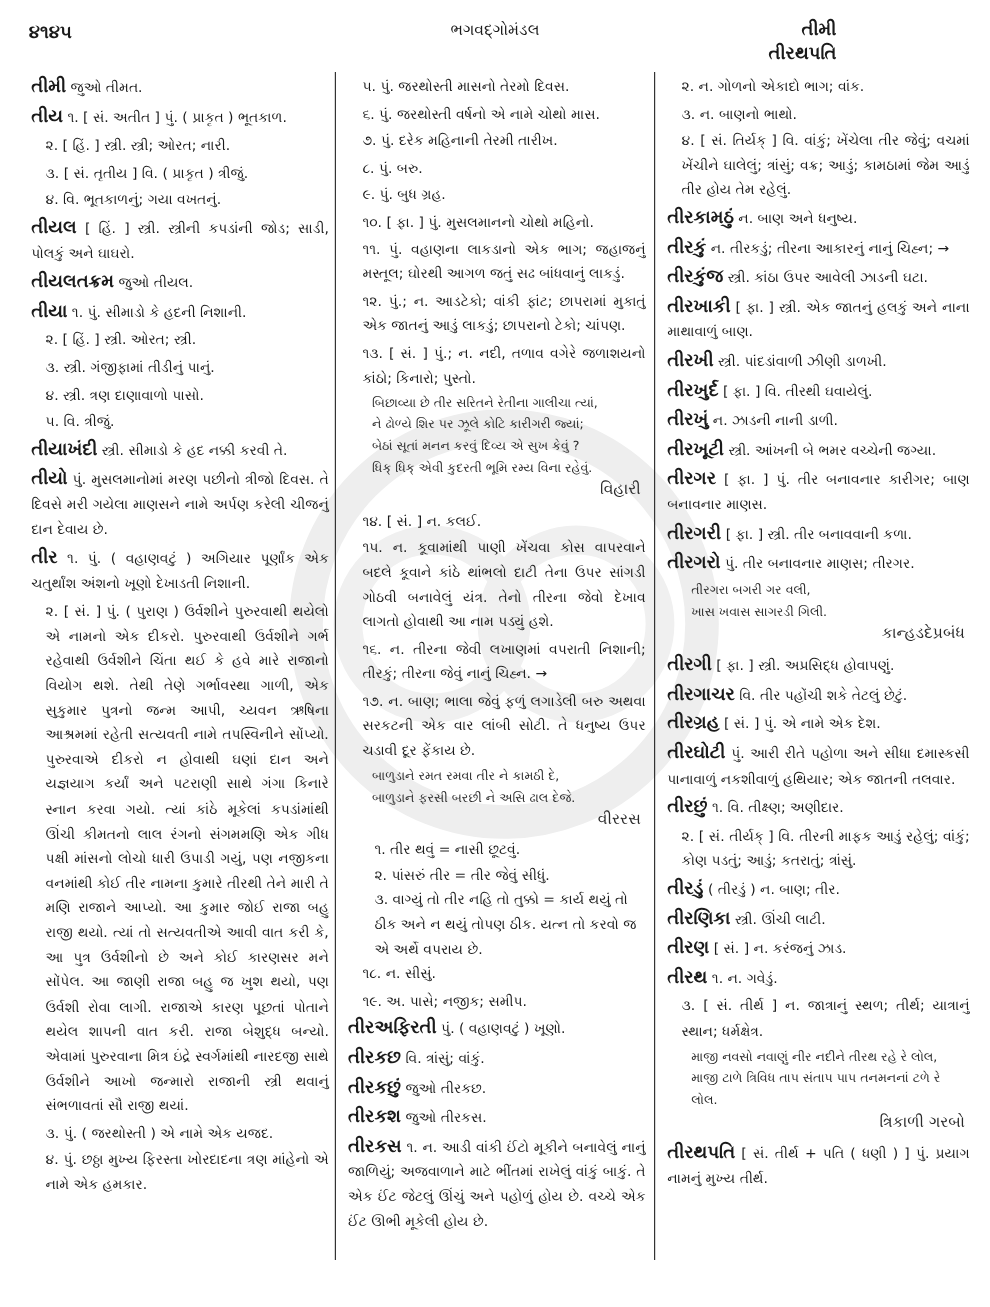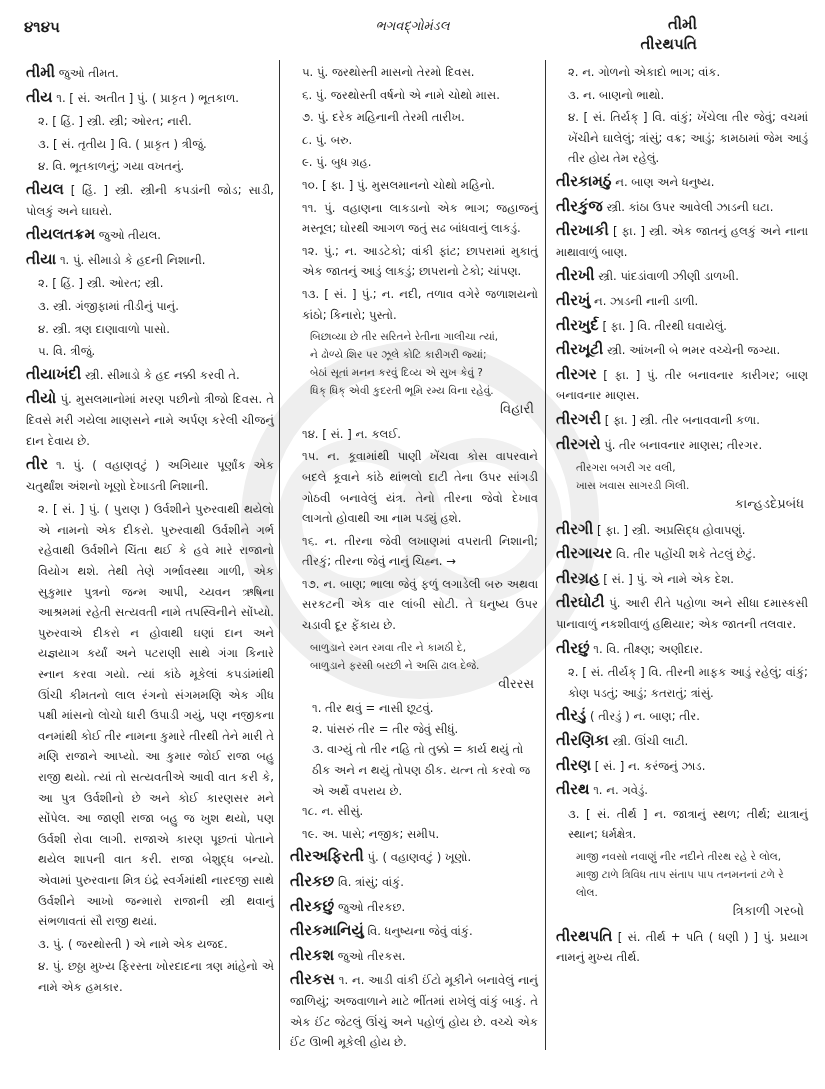--- a/index.html
+++ b/index.html
@@ -8,21 +8,21 @@
     font-family: "DejaVu Sans", sans-serif; color: #1a1a1a;
   }
   .watermark {
     position: absolute; left: 240px; top: 340px; width: 360px; height: 360px;
     pointer-events: none; z-index: 0;
   }
   .header {
     position: absolute; left: 0; top: 0; width: 719px; height: 58px; z-index: 2;
   }
   .page-num { position: absolute; left: 24px; top: 18px; font-size: 15px; font-weight: bold; }
-  .book-title { position: absolute; left: 0; width: 825px; top: 18px; text-align: center; font-size: 13px; font-style: italic; }
+  .book-title { position: absolute; left: 0; width: 825px; top: 18px; text-align: center; font-size: 13px; }
   .guide { position: absolute; right: 22px; top: 14px; text-align: right; font-weight: bold; font-size: 15px; line-height: 20px; }
   .divider { position: absolute; top: 60px; width: 1px; height: 990px; background: #333; z-index: 2; }
   .col {
     position: absolute; top: 62px; font-size: 11.6px; line-height: 20.6px; z-index: 1;
   }
   .col-1 { left: 26px; width: 248px; }
   .col-2 { left: 290px; width: 248px; }
   .col-3 { left: 556px; width: 252px; }
   .entry { margin: 0 0 3px 0; text-align: justify; }
   .hw { font-weight: bold; font-size: 15px; }
@@ -99,34 +99,34 @@
       <div class="attrib">વીરરસ</div>
     </div>
     <div class="idiom">૧. તીર થવું = નાસી છૂટવું.</div>
     <div class="idiom">૨. પાંસરું તીર = તીર જેવું સીધું.</div>
     <div class="idiom">૩. વાગ્યું તો તીર નહિ તો તુક્કો = કાર્ય થયું તો ઠીક અને ન થયું તોપણ ઠીક. યત્ન તો કરવો જ એ અર્થે વપરાય છે.</div>
     <div class="sense"><span>૧૮. ન. સીસું.</span></div>
     <div class="sense"><span>૧૯. અ. પાસે; નજીક; સમીપ.</span></div>
     <div class="entry"><span class="hw">તીરઅફિરતી</span> <span>પું. ( વહાણવટું ) ખૂણો.</span></div>
     <div class="entry"><span class="hw">તીરકછ</span> <span>વિ. ત્રાંસું; વાંકું.</span></div>
     <div class="entry"><span class="hw">તીરકછું</span> <span>જુઓ તીરકછ.</span></div>
-    <div class="entry"><span class="hw">તીરકમાનિયું</span> <span>વિ. ધનુષ્યના જેવું વાંકું.</span></div>
     <div class="entry"><span class="hw">તીરકશ</span> <span>જુઓ તીરકસ.</span></div>
     <div class="entry"><span class="hw">તીરકસ</span> <span>૧. ન. આડી વાંકી ઈંટો મૂકીને બનાવેલું નાનું જાળિયું; અજવાળાને માટે ભીંતમાં રાખેલું વાંકું બાકું. તે એક ઈંટ જેટલું ઊંચું અને પહોળું હોય છે. વચ્ચે એક ઈંટ ઊભી મૂકેલી હોય છે.</span></div>
   </div>
 <div class="col col-3">
     <div class="sense"><span>૨. ન. ગોળનો એકાદો ભાગ; વાંક.</span></div>
     <div class="sense"><span>૩. ન. બાણનો ભાથો.</span></div>
     <div class="sense"><span>૪. [ સં. તિર્યક્ ] વિ. વાંકું; ખેંચેલા તીર જેવું; વચમાં ખેંચીને ઘાલેલું; ત્રાંસું; વક્ર; આડું; કામઠામાં જેમ આડું તીર હોય તેમ રહેલું.</span></div>
     <div class="entry"><span class="hw">તીરકામઠું</span> <span>ન. બાણ અને ધનુષ્ય.</span></div>
+    <div class="entry"><span class="hw">તીરકું</span> <span>ન. તીરકડું; તીરના આકારનું નાનું ચિહ્ન; →</span></div>
     <div class="entry"><span class="hw">તીરકુંજ</span> <span>સ્ત્રી. કાંઠા ઉપર આવેલી ઝાડની ઘટા.</span></div>
     <div class="entry"><span class="hw">તીરખાકી</span> <span>[ ફા. ] સ્ત્રી. એક જાતનું હલકું અને નાના માથાવાળું બાણ.</span></div>
     <div class="entry"><span class="hw">તીરખી</span> <span>સ્ત્રી. પાંદડાંવાળી ઝીણી ડાળખી.</span></div>
+    <div class="entry"><span class="hw">તીરખુર્દ</span> <span>[ ફા. ] વિ. તીરથી ઘવાયેલું.</span></div>
     <div class="entry"><span class="hw">તીરખું</span> <span>ન. ઝાડની નાની ડાળી.</span></div>
-    <div class="entry"><span class="hw">તીરખુર્દ</span> <span>[ ફા. ] વિ. તીરથી ઘવાયેલું.</span></div>
     <div class="entry"><span class="hw">તીરખૂટી</span> <span>સ્ત્રી. આંખની બે ભમર વચ્ચેની જગ્યા.</span></div>
     <div class="entry"><span class="hw">તીરગર</span> <span>[ ફા. ] પું. તીર બનાવનાર કારીગર; બાણ બનાવનાર માણસ.</span></div>
     <div class="entry"><span class="hw">તીરગરી</span> <span>[ ફા. ] સ્ત્રી. તીર બનાવવાની કળા.</span></div>
     <div class="entry"><span class="hw">તીરગરો</span> <span>પું. તીર બનાવનાર માણસ; તીરગર.</span></div>
     <div>
       <div class="quote">તીરગરા બગરી ગર વલી,</div>
       <div class="quote">ખાસ ખવાસ સાગરડી ગિલી.</div>
       <div class="attrib">કાન્હડદેપ્રબંધ</div>
     </div>
     <div class="entry"><span class="hw">તીરગી</span> <span>[ ફા. ] સ્ત્રી. અપ્રસિદ્ધ હોવાપણું.</span></div>

